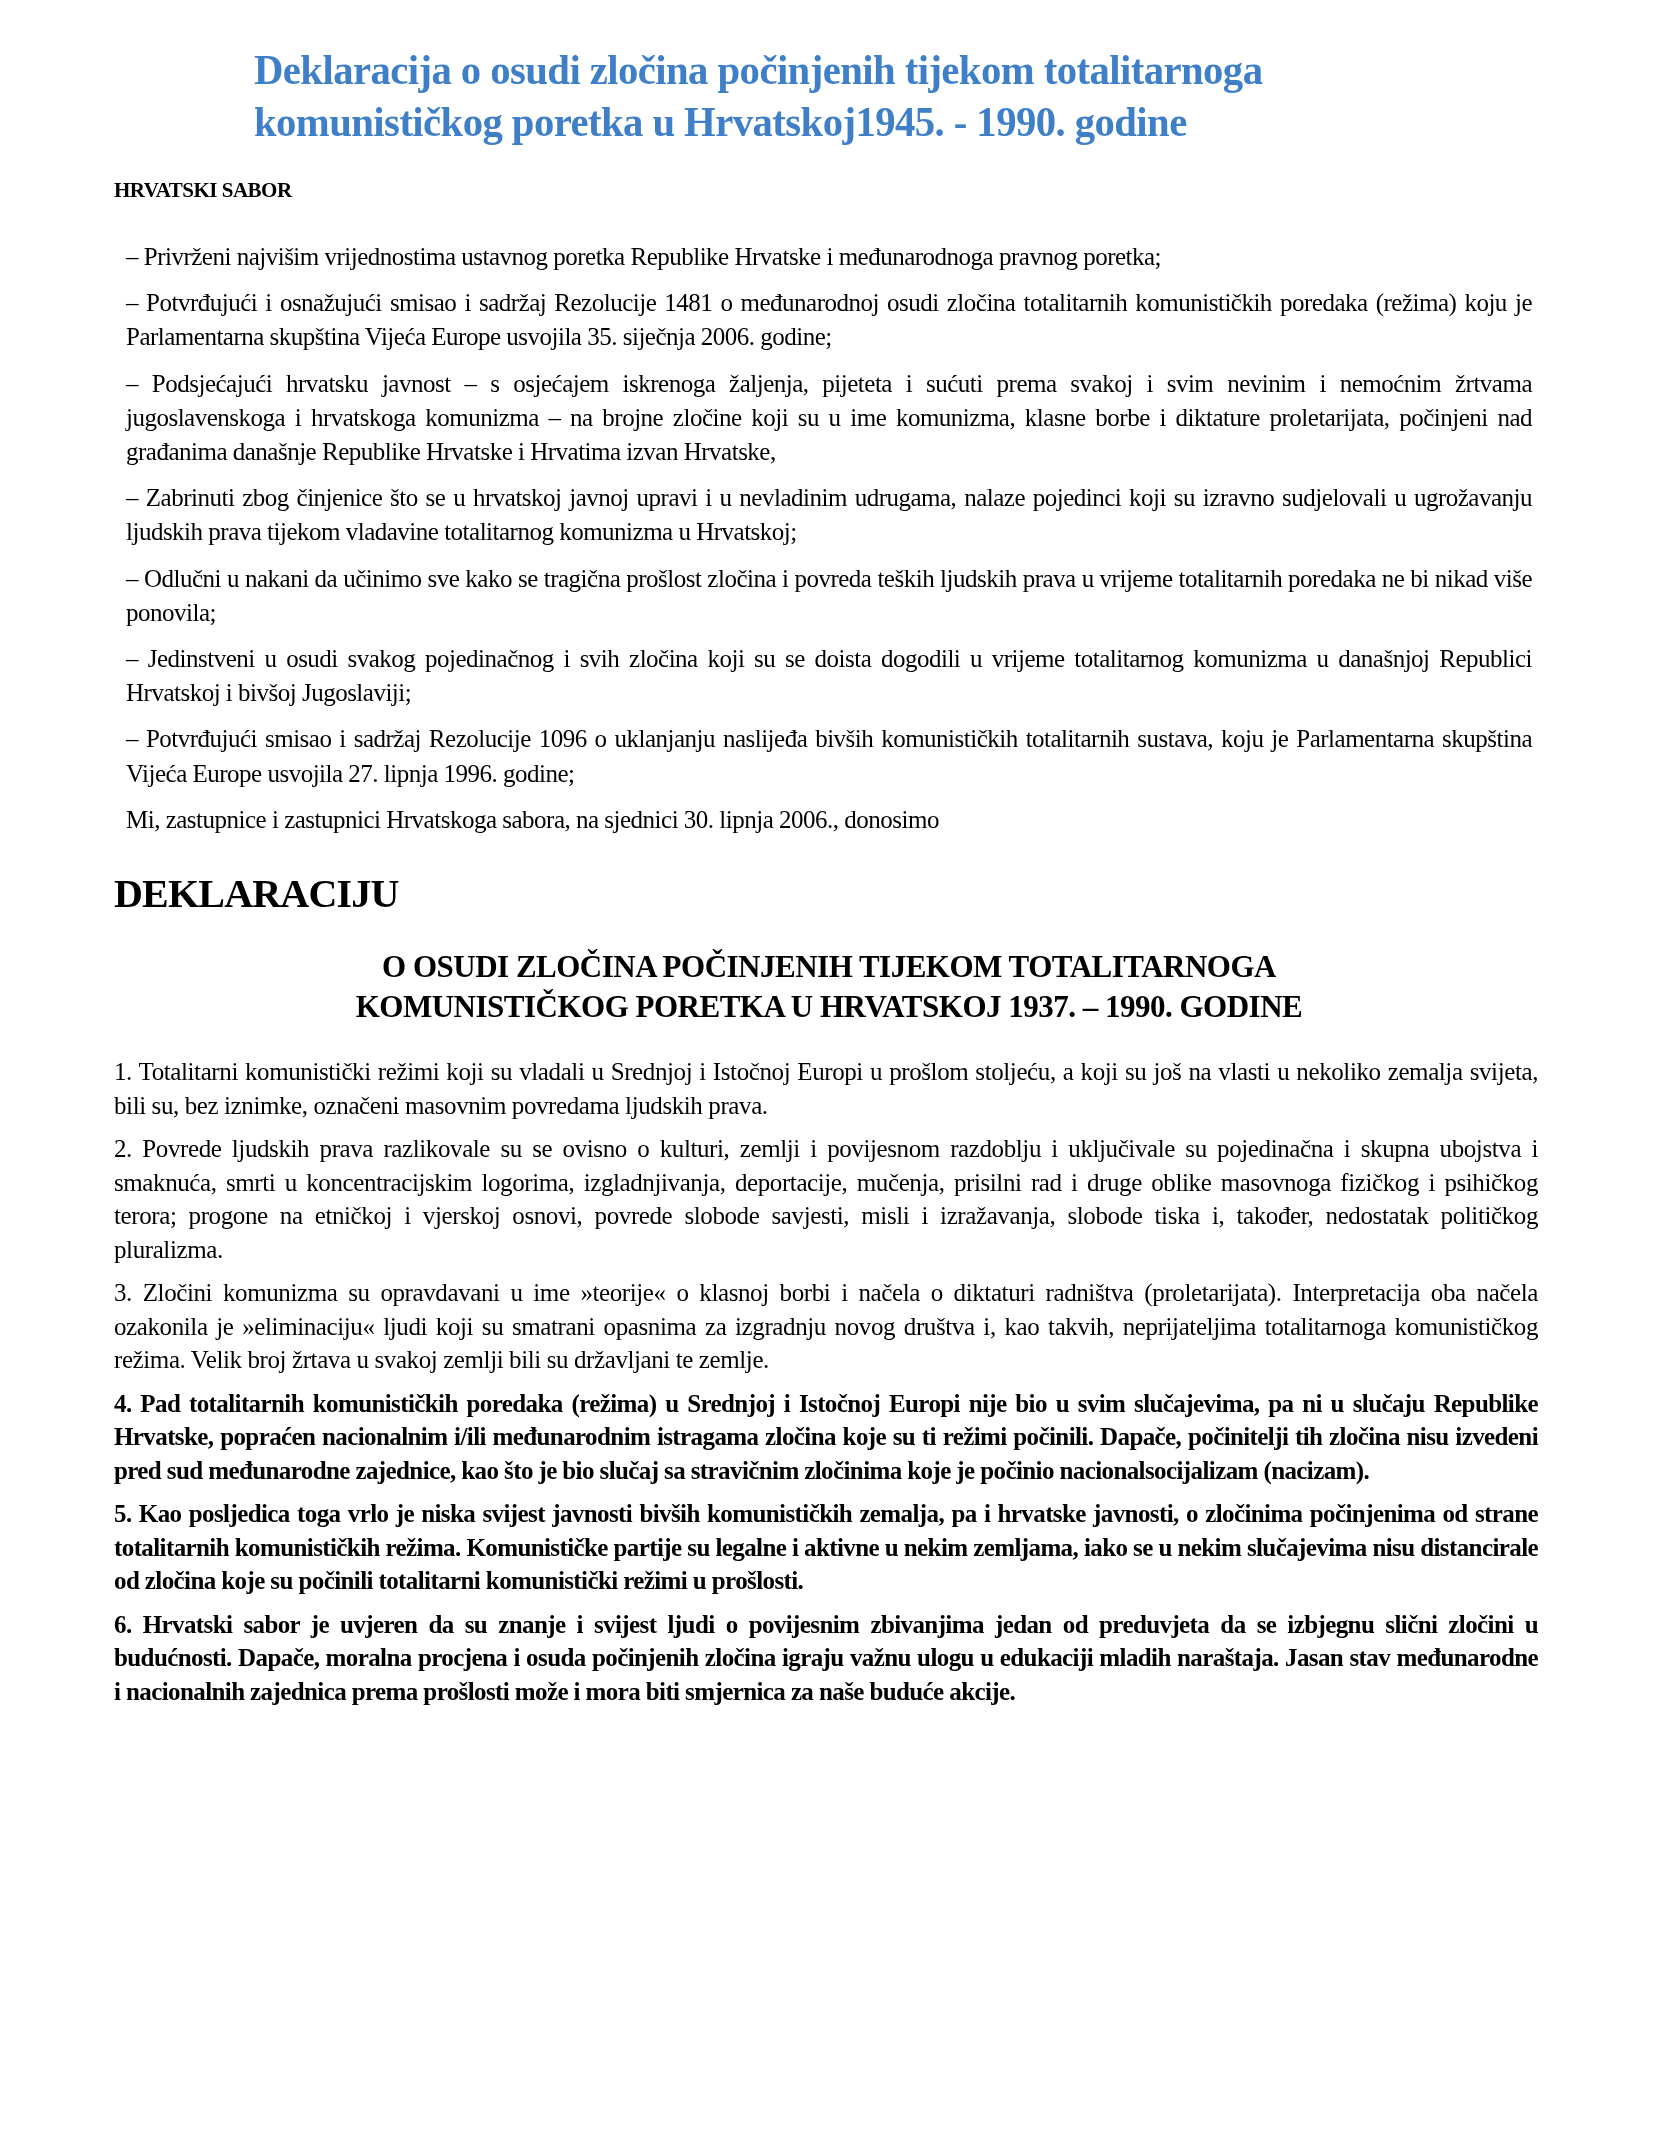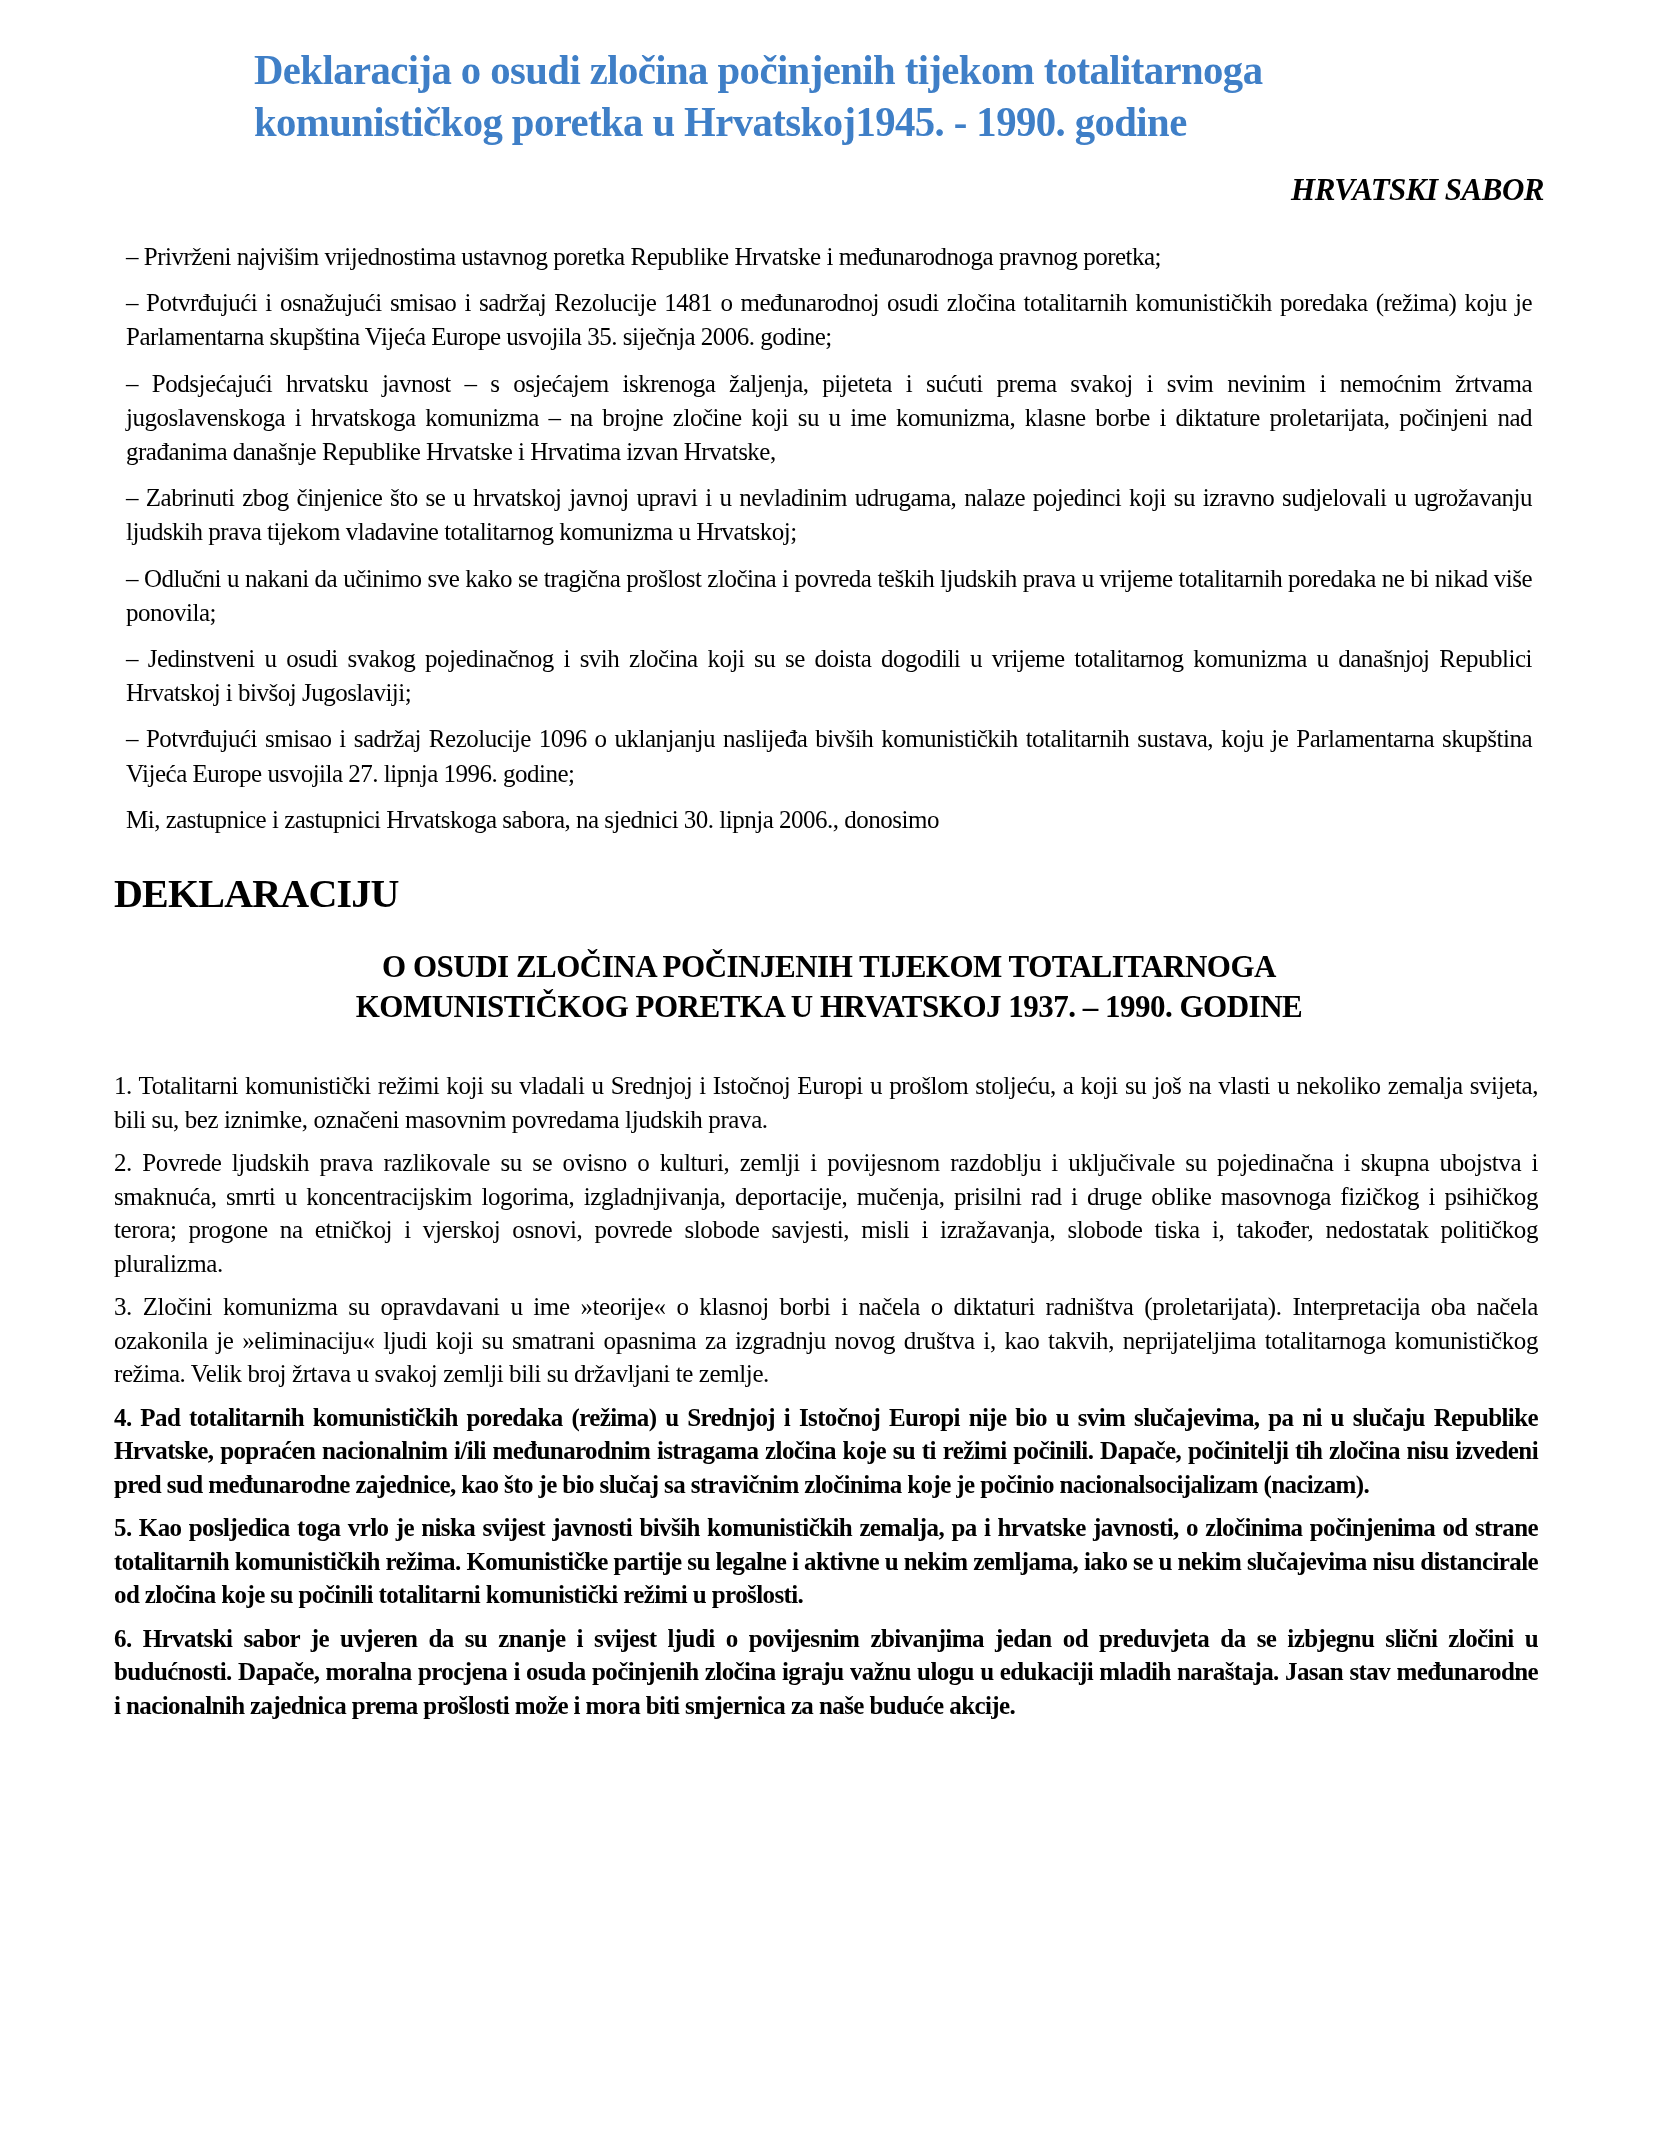--- a/index.html
+++ b/index.html
@@ -21,27 +21,26 @@
     color: #3f7fc7;
     font-weight: bold;
     font-size: 42px;
     line-height: 52px;
     margin: 0 0 0 140px;
     letter-spacing: -0.6px;
     transform: scaleX(0.97);
     transform-origin: left;
   }
   .subhead {
-    text-align: right;
+    text-align: left;
     font-weight: bold;
-    font-size: 31px;
+    font-size: 21px;
     line-height: 40px;
     margin: 22px 0 30px 0;
     letter-spacing: -0.5px;
-    font-style: italic;
   }
   .preamble p {
     margin: 12px;
     font-size: 25px;
     line-height: 34.2px;
     text-align: justify;
     letter-spacing: -0.5px;
   }
   .big-heading {
     text-align: left;
@@ -49,21 +48,21 @@
     font-size: 40px;
     line-height: 50px;
     margin: 32px 0 28px 0;
     letter-spacing: -0.8px;
   }
   .sub-title {
     text-align: center;
     font-weight: bold;
     font-size: 31px;
     line-height: 40px;
-    margin: 0 0 42px 0;
+    margin: 0 0 28px 0;
     letter-spacing: -0.5px;
   }
   .articles p {
     margin: 0 6px 10px 0;
     font-size: 25px;
     line-height: 33.5px;
     text-align: justify;
     letter-spacing: -0.4px;
   }
   .articles p.bold {

